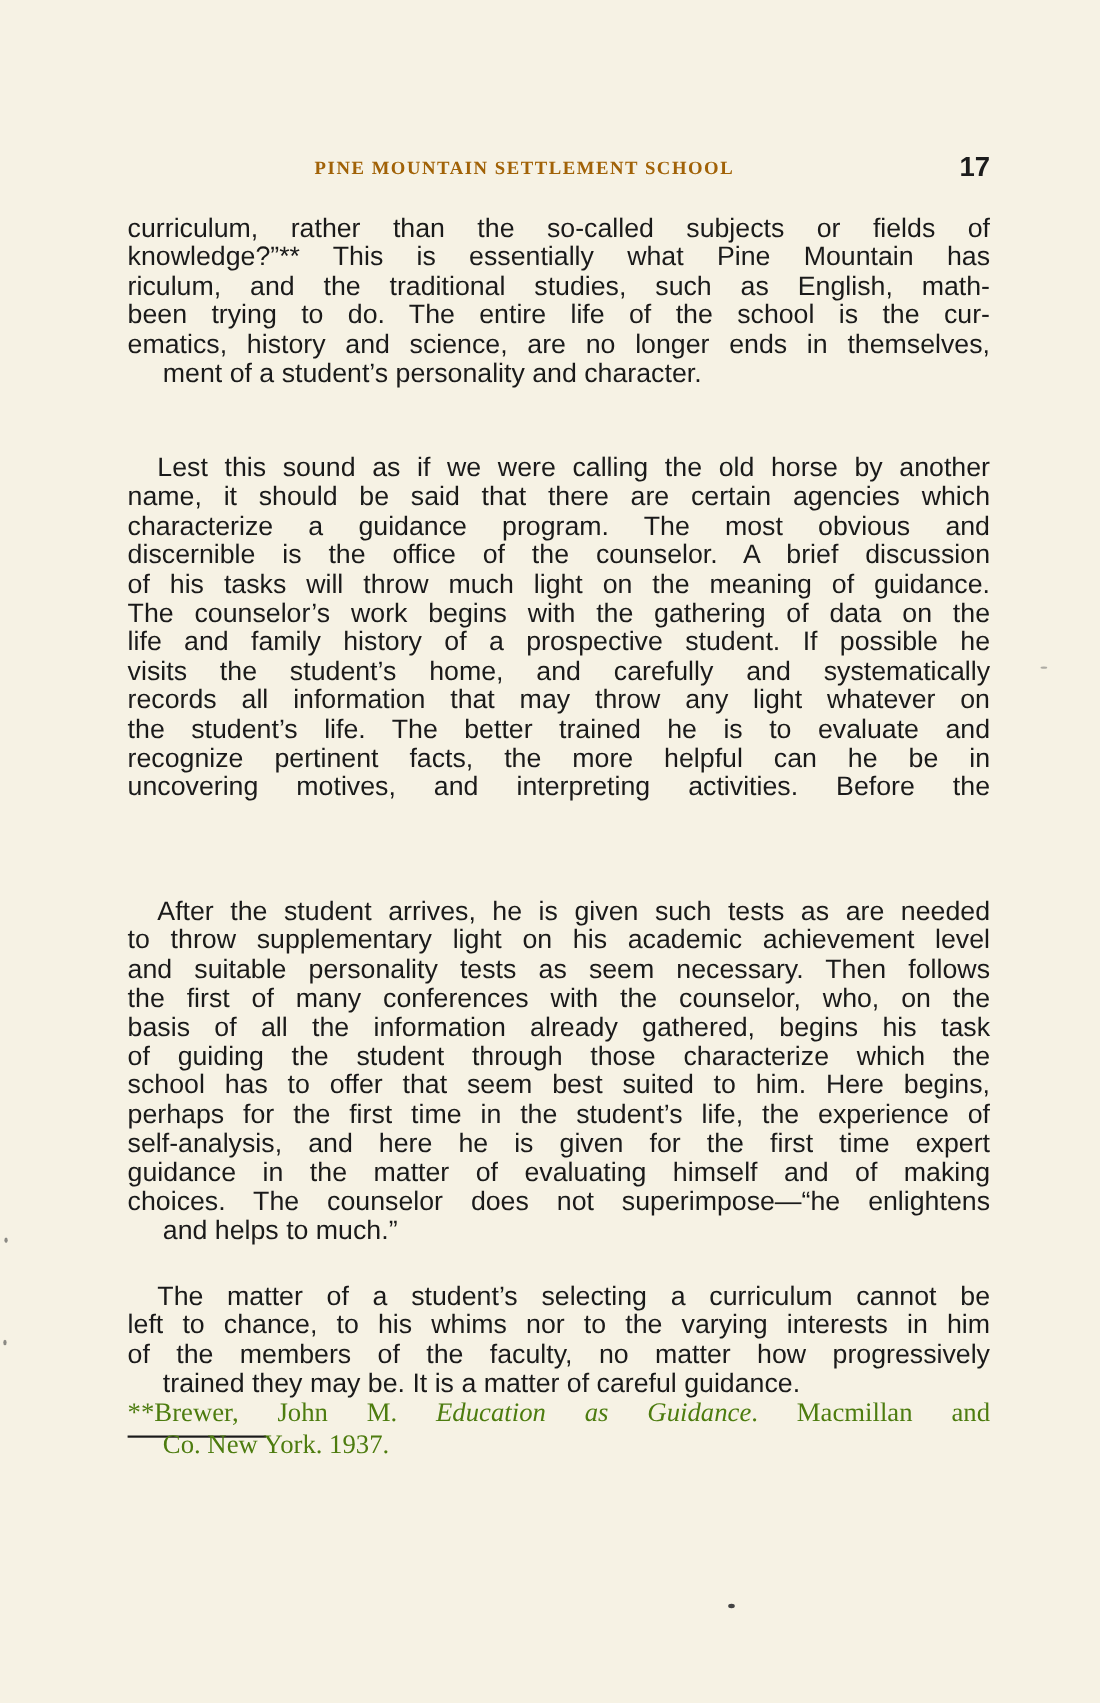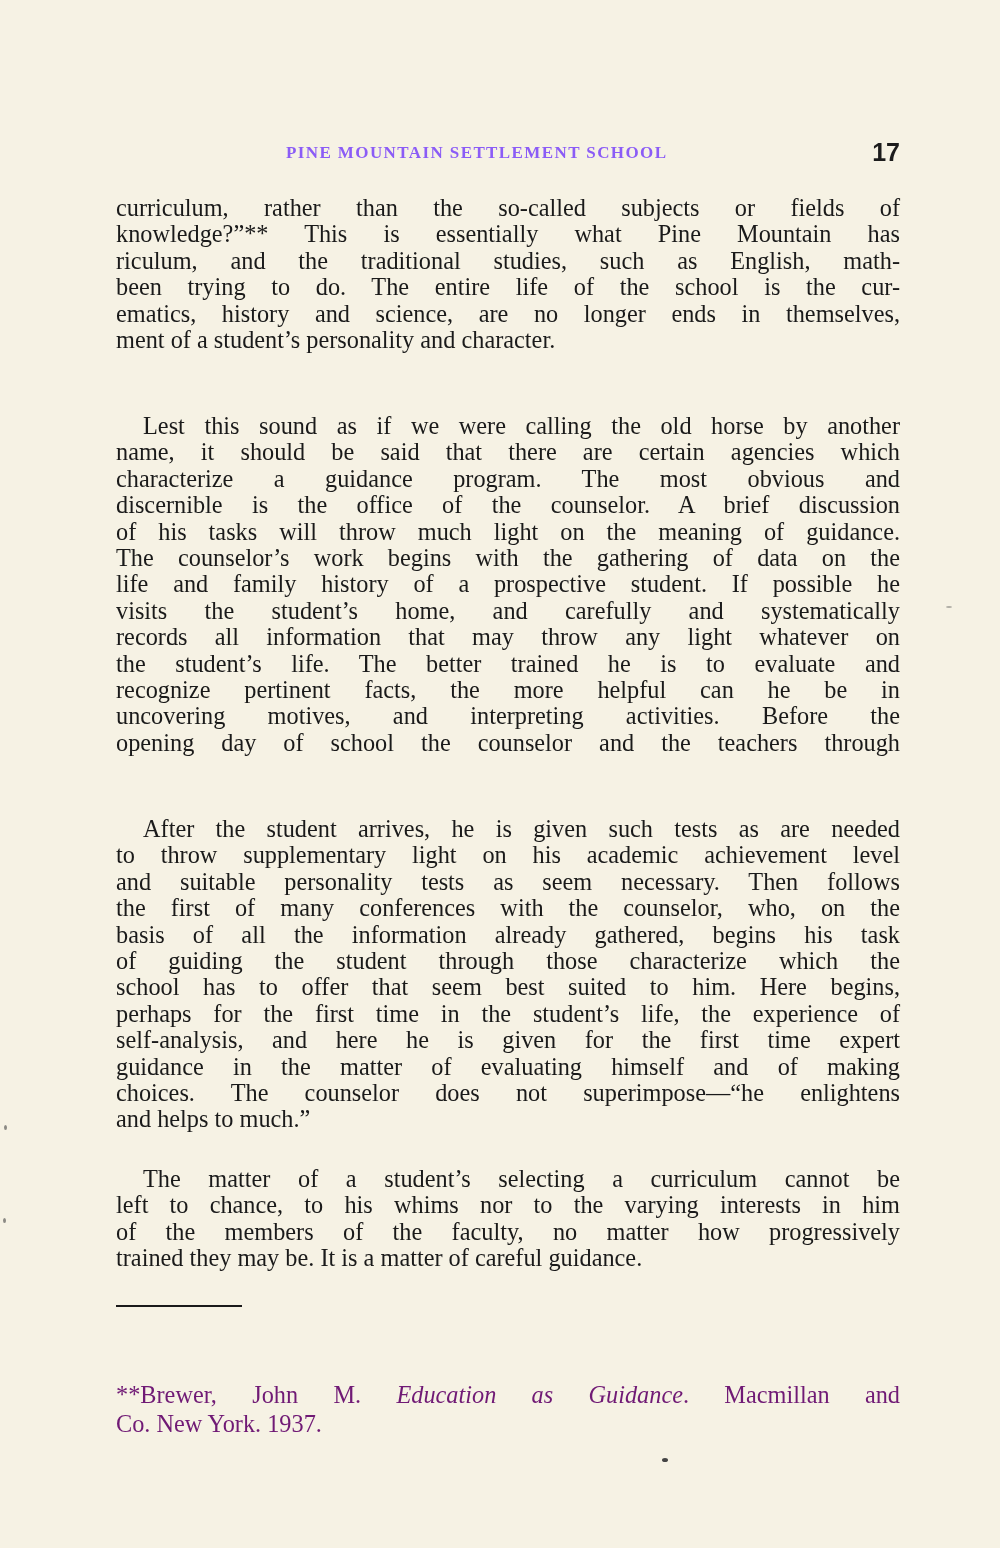--- a/index.html
+++ b/index.html
@@ -23,75 +23,76 @@
       height: 26px;
     }
     .running-title {
       position: absolute;
       left: 170px;
       top: 3px;
       font-family: "Liberation Serif", serif;
       font-size: 17px;
       letter-spacing: 1.4px;
       font-weight: bold;
-      color: #8b5cf6;
+      color: #a16207;
     }
     .page-number {
       position: absolute;
       right: 0;
       top: -2px;
       font-family: Liberation Sans, sans-serif;
       font-size: 25px;
       font-weight: bold;
       color: #1c1c1c;
     }
     .para {
       position: absolute;
       left: 116px;
       width: 784px;
-      font-family: Liberation Serif, serif;
+      font-family: Liberation Sans, sans-serif;
       font-size: 24.3px;
       line-height: 26.4px;
       color: #1a1a1a;
     }
     .line {
       display: block;
       text-align: justify;
       text-align-last: justify;
       white-space: nowrap;
       height: 26.4px;
       overflow: visible;
     }
     .line.last {
       text-align-last: left;
+      margin-left: 32px;
     }
     .line.indent {
       padding-left: 27px;
     }
     #p1 { top: 195px; }
     #p2 { top: 413px; }
     #p3 { top: 816px; }
     #p4 { top: 1166px; }
     .footnote-rule {
       position: absolute;
       left: 116px;
       top: 1305px;
       width: 126px;
       height: 2px;
       background: #1a1a1a;
     }
     .footnote {
       position: absolute;
       left: 116px;
-      top: 1380px;
+      top: 1270px;
       width: 784px;
       font-family: "Liberation Serif", serif;
       font-size: 24.3px;
       line-height: 29px;
-      color: #701a75;
+      color: #4d7c0f;
     }
     .footnote .line { height: 29px; }
     .footnote em { font-style: italic; }
     .speck {
       position: absolute;
       border-radius: 50%;
       background: #444;
     }
   </style>
 </head>
@@ -117,21 +118,20 @@
   <span class="line">characterize a guidance program.  The most obvious and</span>
   <span class="line">discernible is the office of the counselor.  A brief discussion</span>
   <span class="line">of his tasks will throw much light on the meaning of guidance.</span>
   <span class="line">The counselor’s work begins with the gathering of data on the</span>
   <span class="line">life and family history of a prospective student.  If possible he</span>
   <span class="line">visits the student’s home, and carefully and systematically</span>
   <span class="line">records all information that may throw any light whatever on</span>
   <span class="line">the student’s life.  The better trained he is to evaluate and</span>
   <span class="line">recognize pertinent facts, the more helpful can he be in</span>
   <span class="line">uncovering motives, and interpreting activities.  Before the</span>
-  <span class="line">opening day of school the counselor and the teachers through</span>
 </div>
 
 <div class="para" id="p3">
   <span class="line indent">After the student arrives, he is given such tests as are needed</span>
   <span class="line">to throw supplementary light on his academic achievement level</span>
   <span class="line">and suitable personality tests as seem necessary.  Then follows</span>
   <span class="line">the first of many conferences with the counselor, who, on the</span>
   <span class="line">basis of all the information already gathered, begins his task</span>
   <span class="line">of guiding the student through those characterize which the</span>
   <span class="line">school has to offer that seem best suited to him.  Here begins,</span>

